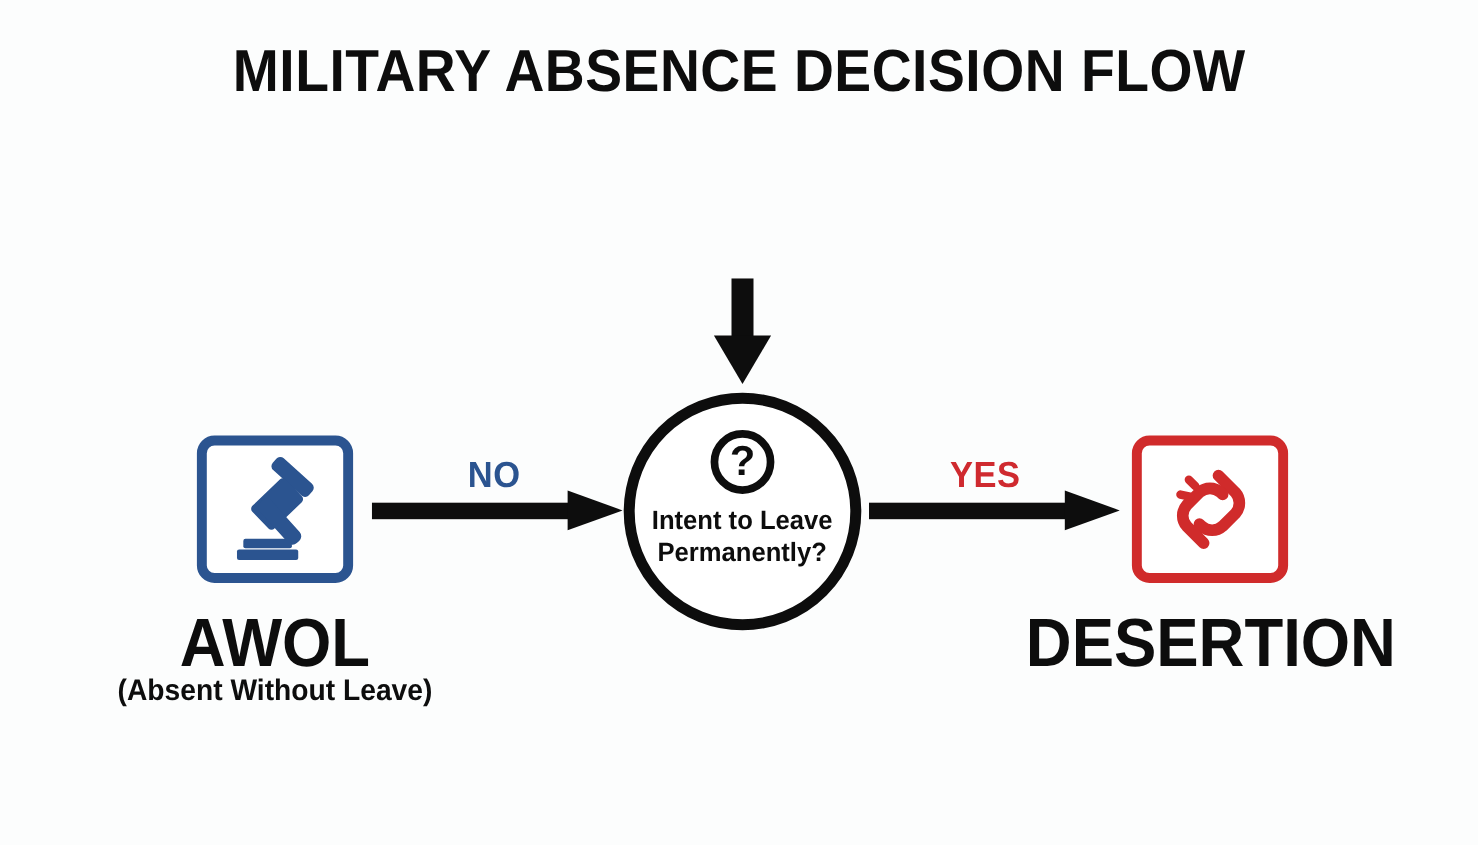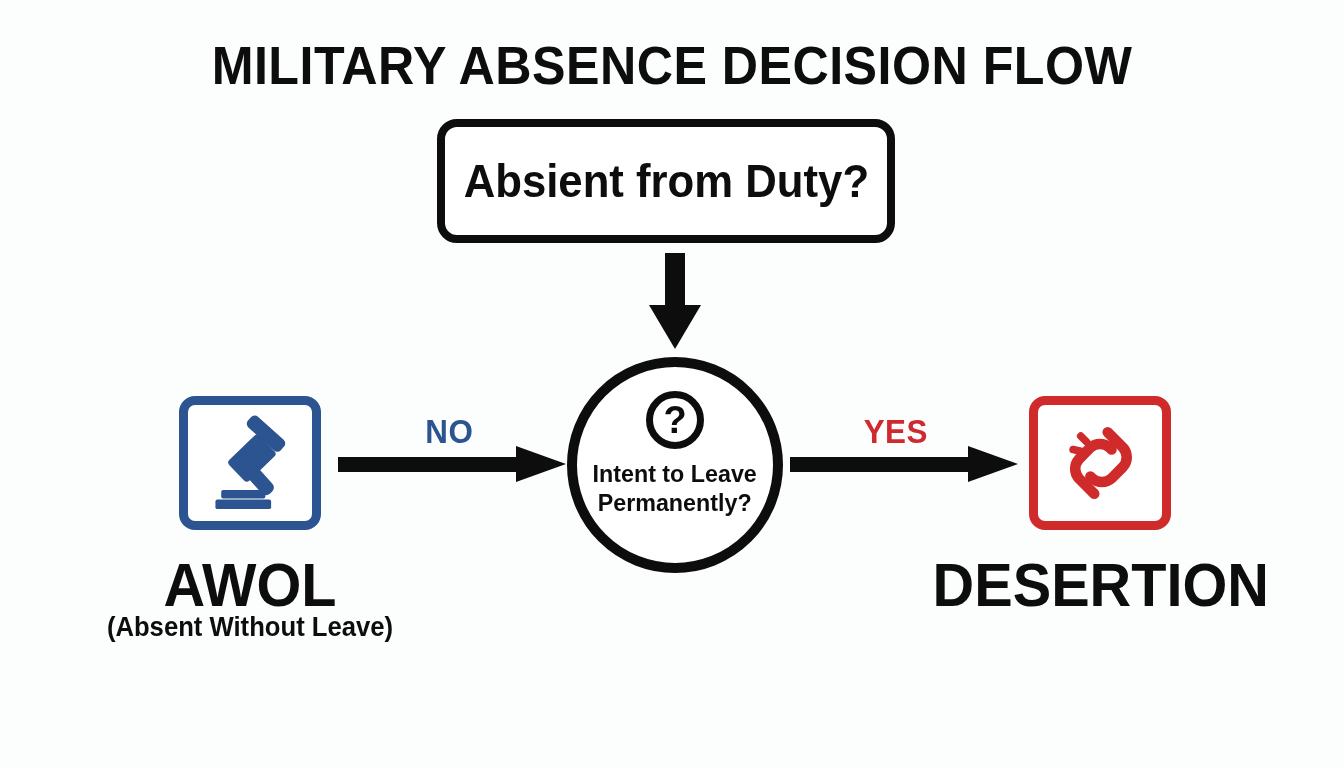--- a/index.html
+++ b/index.html
@@ -181,23 +181,20 @@
     font-size: 62px;
   }
 </style>
 </head>
 <body>
 
 <div id="canvas">
 
   <div class="title">MILITARY ABSENCE DECISION FLOW</div>
 
-  <div class="start-box">
-    <div class="start-box-label">Absient from Duty?</div>
-  </div>
 
   <svg class="arrow-down" viewBox="0 0 56 96">
     <rect x="18" y="0" width="20" height="58" fill="#0d0d0d"></rect>
     <polygon points="2,52 54,52 28,96" fill="#0d0d0d"></polygon>
   </svg>
 
   <svg class="arrow-h arrow-left-seg" viewBox="0 0 228 40" preserveAspectRatio="none">
     <rect x="0" y="13" width="186" height="15" fill="#0d0d0d"></rect>
     <polygon points="178,2 178,38 228,20" fill="#0d0d0d"></polygon>
   </svg>

